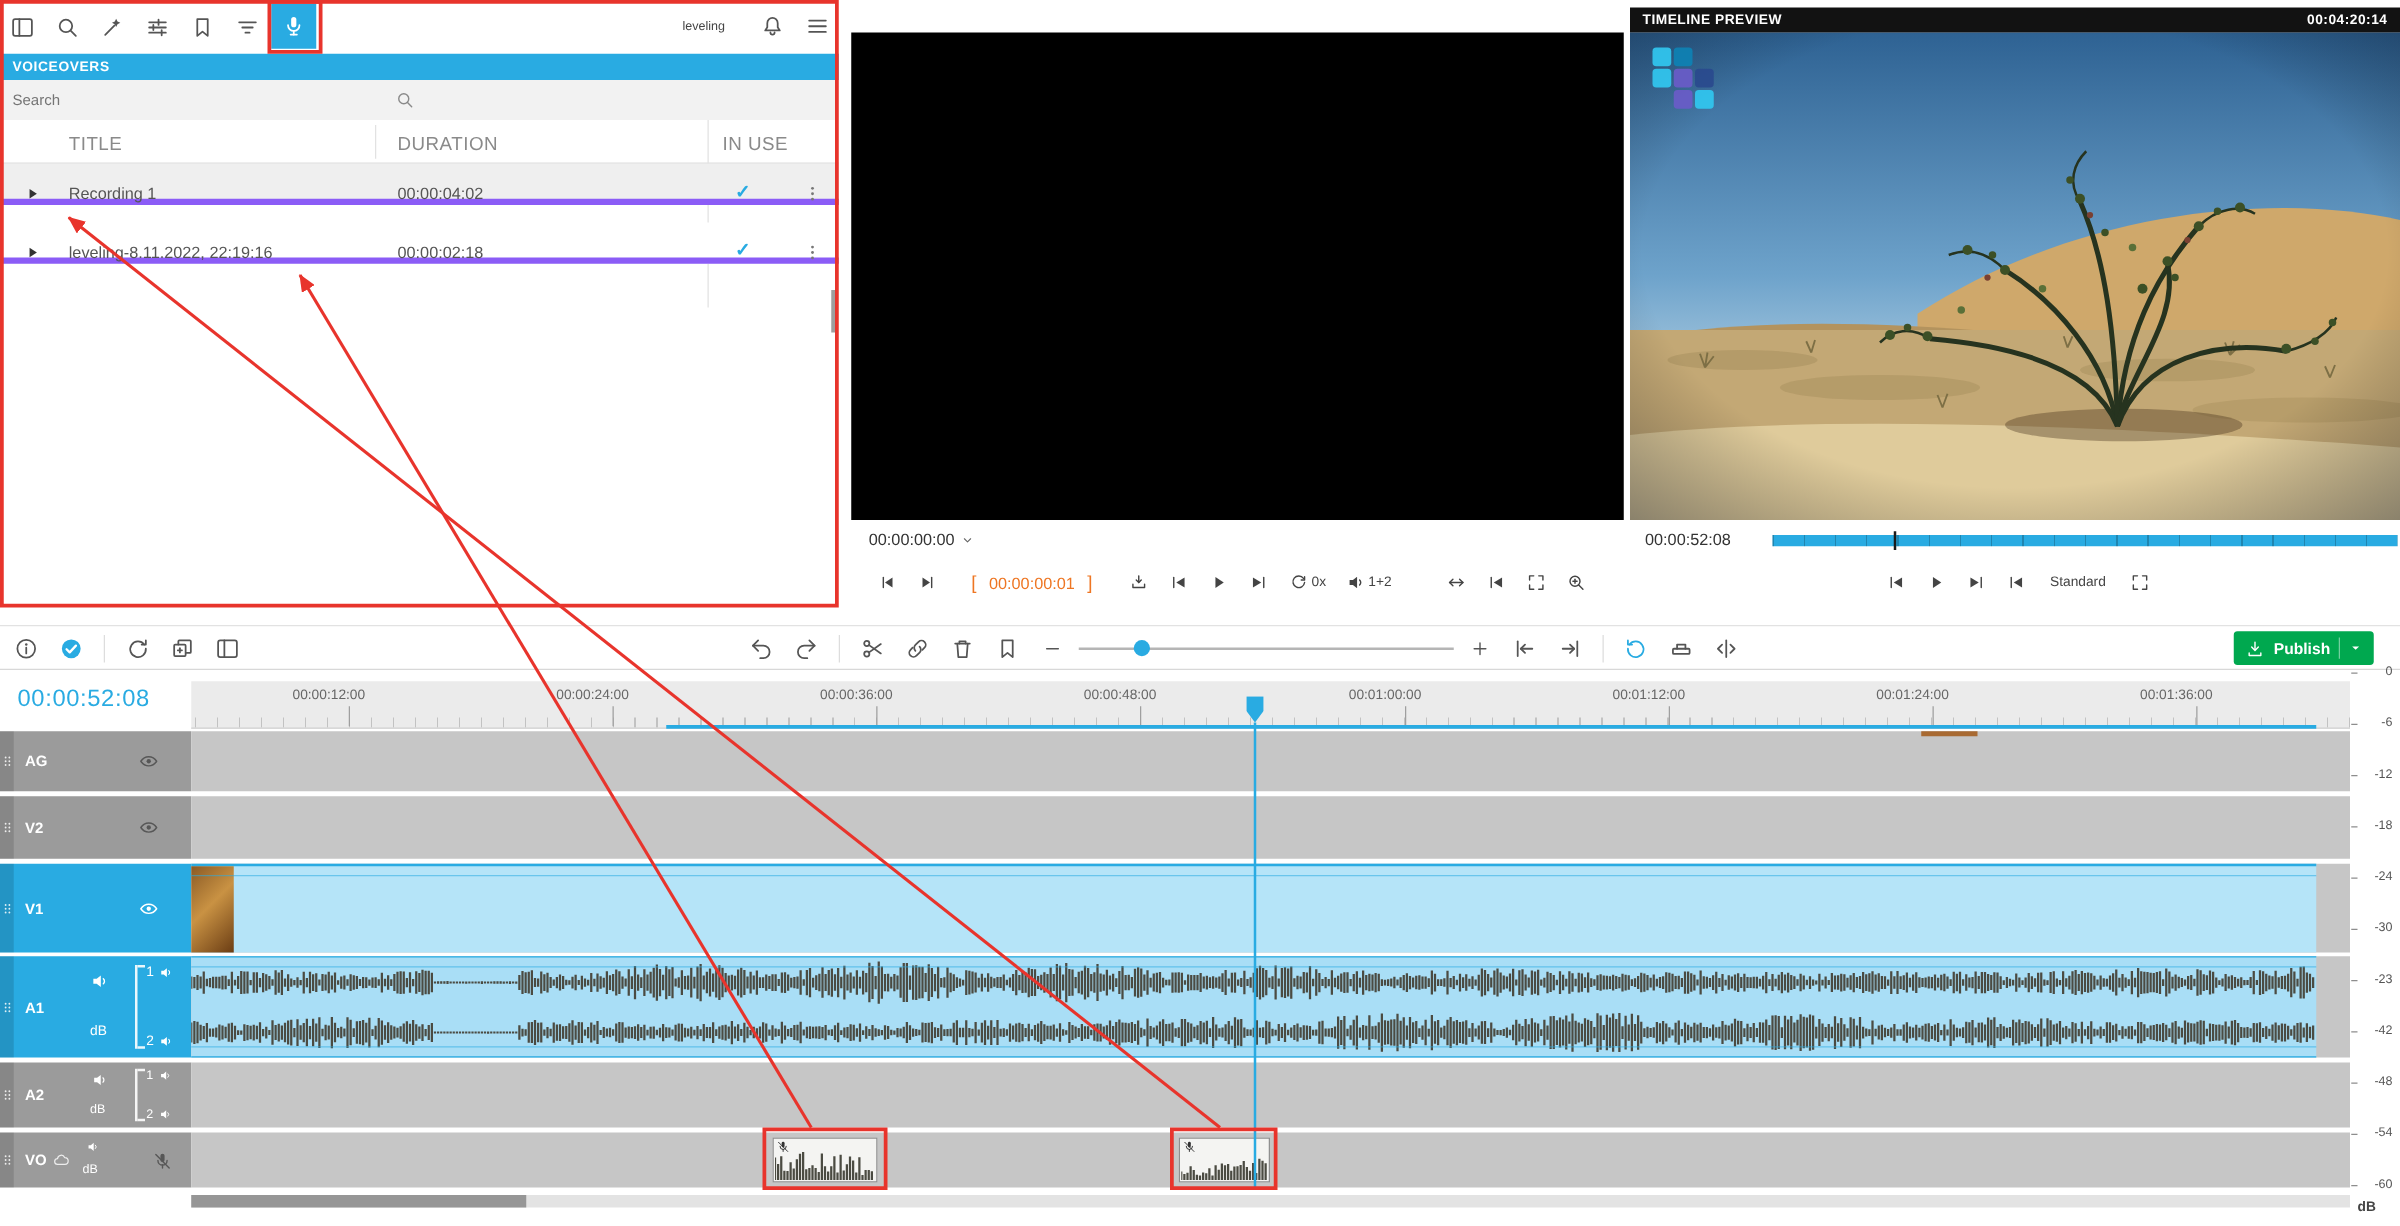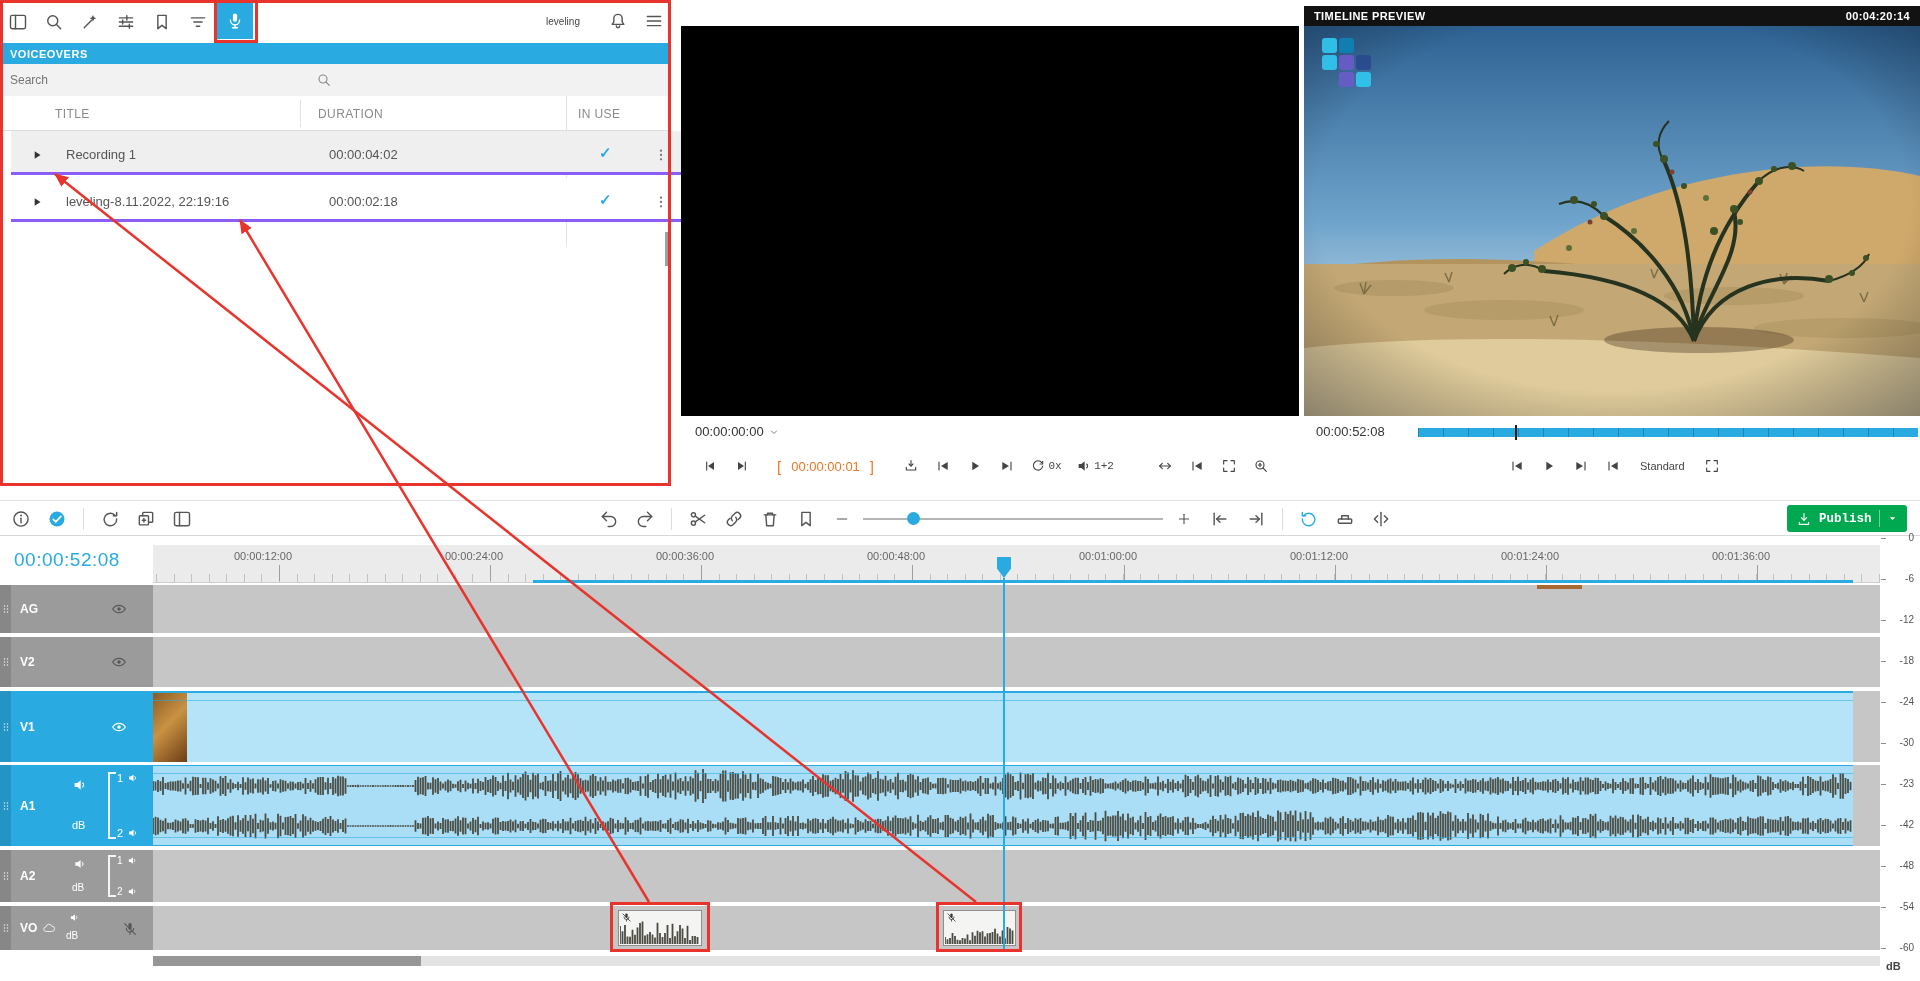--- a/index.html
+++ b/index.html
@@ -1,40 +1,40 @@
 <!DOCTYPE html>
 <html style="--accent: #29abe2; --green: #00a84f; --red: #e8342c; --orange: #ee7623;"><head>
 <meta charset="utf-8">
 <style>
   *{box-sizing:border-box;margin:0;padding:0}
   html,body{background:#fff}
   body{font-family:"Liberation Sans",sans-serif;-webkit-font-smoothing:antialiased}
   #root{position:relative;width:1920px;height:981px;background:#fff;overflow:hidden}
   .b{position:absolute}
-  button{font-family:Liberation Mono, monospace;background:none;border:0;padding:0;cursor:pointer;color:inherit}
+  button{font-family:Liberation Sans, sans-serif;background:none;border:0;padding:0;cursor:pointer;color:inherit}
   .ic{display:inline-flex;align-items:center;justify-content:center;line-height:0}
   .ic svg{width:20px;height:20px;fill:none;stroke:currentColor;stroke-width:1.7;stroke-linecap:round;stroke-linejoin:round}
   .ic.s16 svg{width:16px;height:16px}
   .ic.s14 svg{width:14px;height:14px}
   .ic.s12 svg{width:12px;height:12px}
   .ic.s11 svg{width:11px;height:11px}
 
   
   .lp{left:0;top:0;width:671px;height:486px;background:#fff}
   .lp-toolbar{left:0;top:0;width:671px;height:43px;display:flex;align-items:center;background:#fff}
   .tbtn{width:36px;height:36px;display:flex;align-items:center;justify-content:center;color:#555}
   .tbtn.active{background:var(--accent,#29abe2);color:#fff}
   .proj{font-size:10px;color:#444}
   .lp-header{left:0;top:43px;width:671px;height:21px;background:var(--accent,#29abe2);color:#fff;
              font-size:11px;font-weight:bold;letter-spacing:.5px;display:flex;align-items:center;padding-left:10px}
   .lp-search{left:0;top:64px;width:671px;height:32px;background:#f2f2f2;display:flex;align-items:center}
   .lp-search input{border:0;background:transparent;outline:none;font-size:12px;color:#555;padding-left:10px;width:300px;font-family:inherit}
   .lp-thead{left:0;top:96px;width:671px;height:35px;border-bottom:1px solid #ddd;background:#fff}
-  .lp-thead span{position:absolute;top:11px;font-size:12px;color:#8a8a8a;letter-spacing:.4px}
-  .lp-row{left:11px;width:671px;height:44px;border-bottom:3px solid #8b5cf6;background:#fff}
+  .lp-thead span{position:absolute;top:11px;font-size:15px;color:#8a8a8a;letter-spacing:.4px}
+  .lp-row{left:0;width:671px;height:33px;border-bottom:5px solid #8b5cf6;background:#fff}
   .lp-row .rtitle{position:absolute;left:55px;top:16px;font-size:13px;color:#555}
   .lp-row .rdur{position:absolute;left:318px;top:16px;font-size:13px;color:#555}
   .lp-row .rcheck{position:absolute;left:588px;top:13px;font-size:15px;font-weight:bold;color:var(--accent,#29abe2)}
   .rowplay{position:absolute;left:8px;top:6px;width:36px;height:36px;display:flex;align-items:center;justify-content:center;color:#333}
   .rkebab{position:absolute;left:632px;top:6px;width:36px;height:36px;display:flex;align-items:center;justify-content:center;color:#777}
   .colline{position:absolute;width:1px;background:#e2e2e2}
 
   
   .phead{height:20px;background:#121212;color:#fff;font-size:11px;font-weight:bold;letter-spacing:.4px;
          display:flex;align-items:center;justify-content:space-between;padding:0 10px}

